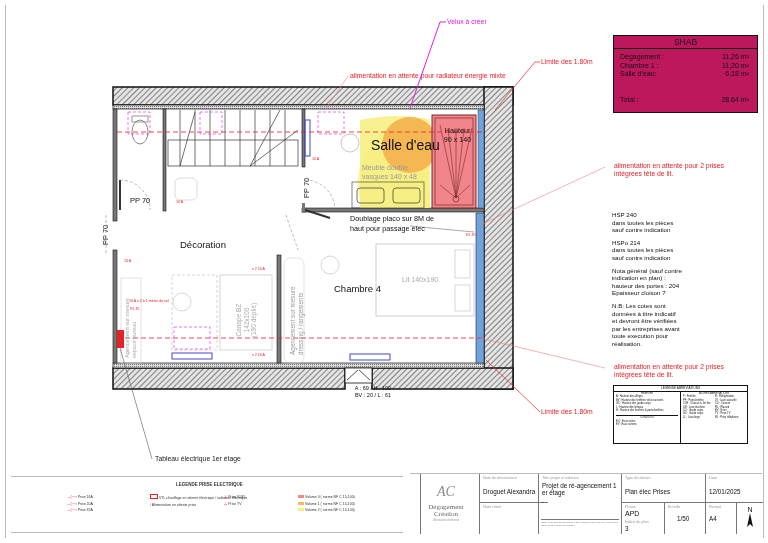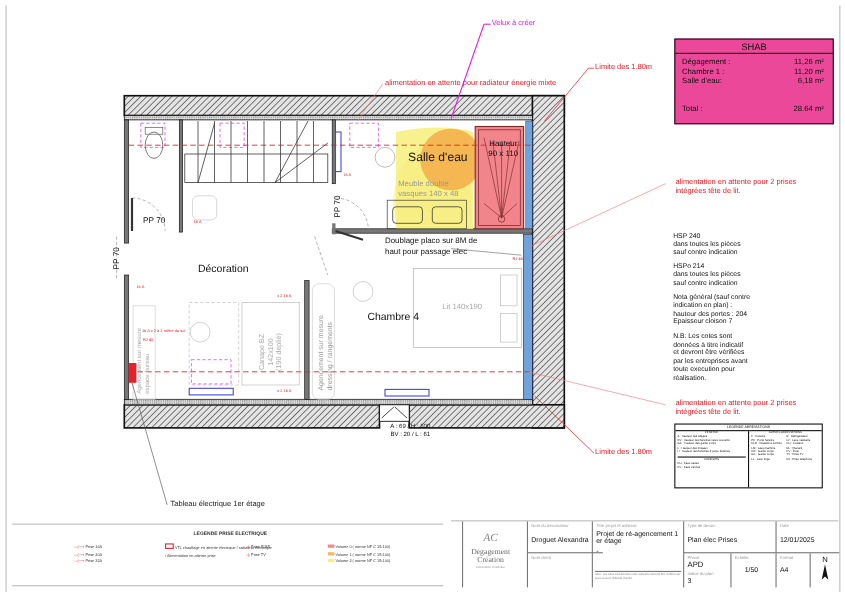--- a/index.html
+++ b/index.html
@@ -1,20 +1,20 @@
 <!DOCTYPE html>
 <html><head>
 <meta charset="utf-8">
 <style>
   html, body { margin:0; padding:0; background:#ffffff; }
   body { width:768px; height:543px; position:relative; overflow:hidden; font-family:"Liberation Sans", sans-serif; color:#111; }
   .abs { position:absolute; }
   svg text { font-family:"Liberation Sans", sans-serif; }
   .frame { position:absolute; left:5px; top:5px; width:757px; height:533px; border-left:1px solid #bbb; border-right:1px solid #bbb; }
-  .shab { position:absolute; left:613px; top:35px; width:143px; height:76px; border:1.5px solid #111; background:#ec4899; font-size:7px; }
+  .shab { position:absolute; left:613px; top:35px; width:143px; height:76px; border:1.5px solid #111; background:#be185d; font-size:7px; }
   .shab-title { height:12px; border-bottom:1.2px solid #111; text-align:center; font-size:8.5px; line-height:12px; }
   .shab-row { display:flex; justify-content:space-between; padding:0 8px 0 6px; line-height:8.5px; }
   .notes { position:absolute; left:612px; top:211px; width:140px; font-size:6.2px; line-height:7.6px; color:#111; }
   .notes p { margin:0 0 5px 0; white-space:pre-line; }
   .annot { position:absolute; font-size:6.8px; color:#e8202a; white-space:pre-line; line-height:8px; }
   .legend-abbr { position:absolute; left:613px; top:385px; width:133px; height:57px; border:1px solid #111; font-size:2.6px; line-height:3.4px; }
   .legend-abbr .hdr { text-align:center; border-bottom:1px solid #111; font-size:3.2px; line-height:5px; }
   .legend-abbr .col { position:absolute; top:6px; }
   .bottom-legend { position:absolute; left:11px; top:476px; width:392px; height:56px; border-top:1px solid #bbb; font-size:3.5px; color:#333; }
   .cart { position:absolute; left:410px; top:473px; width:352px; height:60px; border-top:1px solid #bbb; font-size:6px; }
@@ -153,24 +153,24 @@
     <text x="176" y="203">16 A</text>
     <text x="124" y="262">16 A</text>
     <text x="252" y="270">x 2 16 A</text>
     <text x="252" y="356">x 2 16 A</text>
     <text x="129" y="302">16 A  x 2 à 1 mètre du sol</text>
     <text x="130" y="310">RJ 45</text>
     <text x="466" y="236">RJ 45</text>
   </g>
 </svg>
 
-<div class="abs" style="left:371px;top:137px;font-size:11px;">Salle d'eau</div>
+<div class="abs" style="left:371px;top:137px;font-size:14px;">Salle d'eau</div>
 <div class="abs" style="left:440px;top:127px;font-size:7.2px;line-height:8.5px;text-align:center;width:35px;">
   <div>Hauteur</div>
-  <div>90 x 110</div>
+  <div>90 x 140</div>
 </div>
 <div class="abs" style="left:362px;top:163px;font-size:7px;line-height:9px;color:#999;">
   <div>Meuble double</div>
   <div>vasques 140 x 48</div>
 </div>
 <div class="abs" style="left:180px;top:239px;font-size:9.5px;">Décoration</div>
 <div class="abs" style="left:334px;top:283px;font-size:9.5px;">Chambre 4</div>
 <div class="abs" style="left:402px;top:276px;font-size:7px;color:#aaa;">Lit 140x190</div>
 <div class="abs" style="left:130px;top:196px;font-size:7.5px;">PP 70</div>
 <div class="abs" style="left:302px;top:178px;font-size:7.5px;transform:rotate(-90deg);transform-origin:left top;top:198px;">PP 70</div>
@@ -303,21 +303,21 @@
   <div style="position:absolute;left:287px;top:17px;line-height:6.5px;">
     <div><span style="display:inline-block;width:6px;height:3px;background:#f08a8a"></span> <span>Volume 0 ( norme NF C 15-100)</span></div>
     <div><span style="display:inline-block;width:6px;height:3px;background:#f5b96a"></span> <span>Volume 1 ( norme NF C 15-100)</span></div>
     <div><span style="display:inline-block;width:6px;height:3px;background:#f7f07a"></span> <span>Volume 2 ( norme NF C 15-100)</span></div>
   </div>
   <div style="position:absolute;left:0;right:0;bottom:0;border-bottom:1px solid #bbb;"></div>
 </div>
 
 <div class="cart">
   <div class="cell" style="left:10px;top:0;width:50px;height:60px;text-align:center;">
-    <div style="font-family:'Liberation Serif',serif;font-style:italic;color:#888;font-size:10px;margin-top:10px;">AC</div>
+    <div style="font-family:'Liberation Serif',serif;font-style:italic;color:#888;font-size:14px;margin-top:10px;">AC</div>
     <div style="font-family:'Liberation Serif',serif;color:#666;font-size:7px;line-height:7px;margin-top:4px;">Dégagement</div>
     <div style="font-family:'Liberation Serif',serif;color:#666;font-size:7px;line-height:7px;">Création</div>
     <div style="color:#999;font-size:2.8px;">Décoration d'intérieur</div>
   </div>
   <div class="cell" style="left:69px;top:0;width:68px;height:28px;border-bottom:1px solid #777;">
     <span class="lbl">Nom du dessinateur</span>
     <span class="val" style="top:14px">Droguet Alexandra</span>
   </div>
   <div class="cell" style="left:69px;top:29px;width:68px;height:31px;">
     <span class="lbl">Nom client</span>

